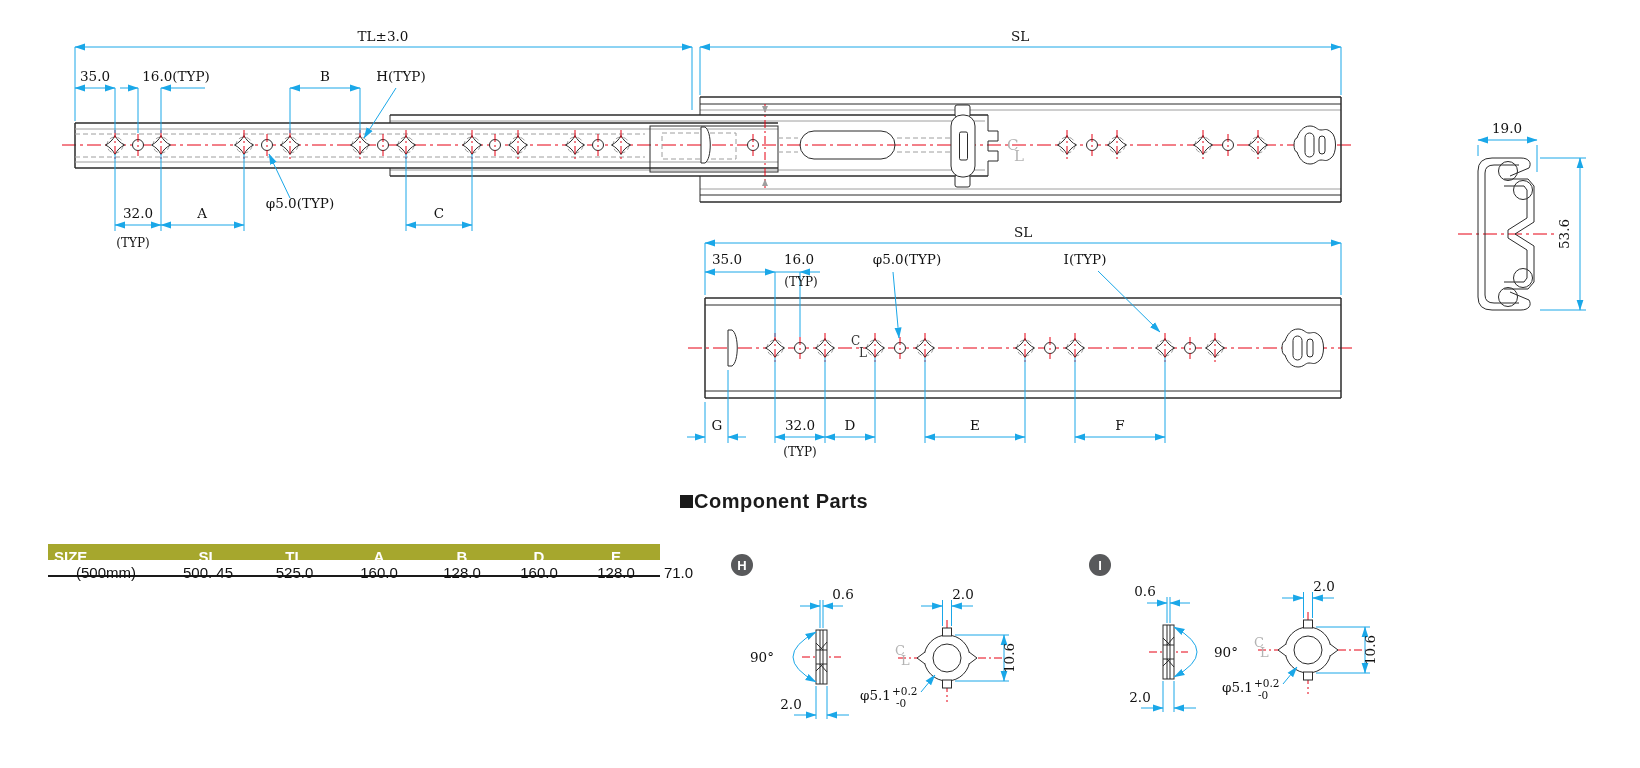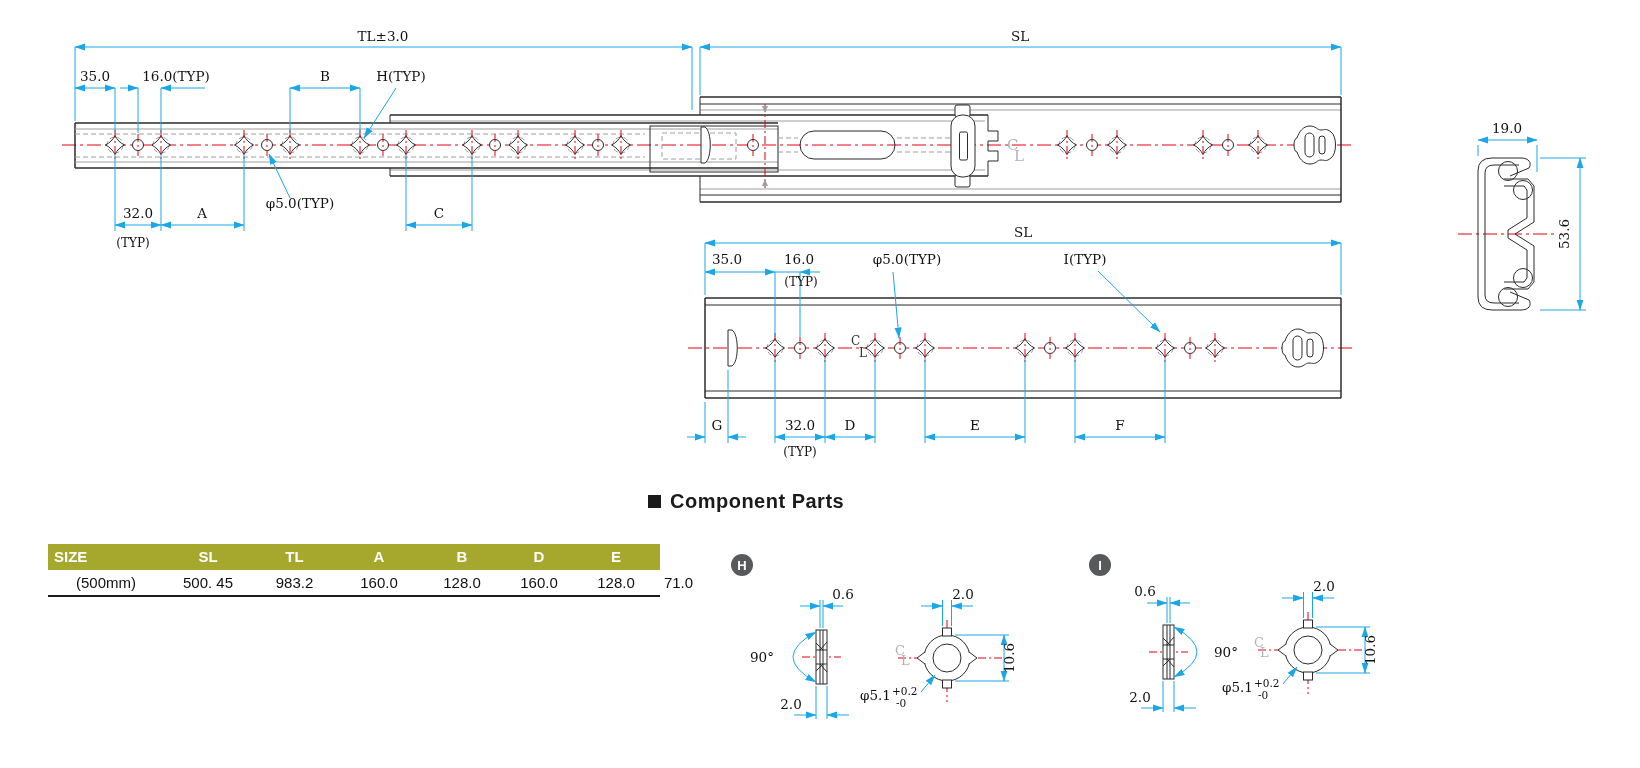--- a/index.html
+++ b/index.html
@@ -19,25 +19,25 @@
   .lbl2{font:12px "DejaVu Serif", serif;fill:#111;}
   .tol {font:10.5px "DejaVu Serif", serif;fill:#111;}
   .clg {font:15px "DejaVu Serif", serif;fill:#b3b3b3;}
   .clg2{font:13px "DejaVu Serif", serif;fill:#b3b3b3;}
   .cld {font:12px "DejaVu Serif", serif;fill:#333;}
   .badge-t{font:13px "Liberation Sans", sans-serif;font-weight:bold;fill:#fff;text-anchor:middle;}
   
   .size-table{position:absolute;left:48px;top:544px;width:612px;border-bottom:2px solid #1a1a1a;}
   .size-table .tr{display:grid;grid-template-columns:116px 88px 85px 84px 82px 72px 82px 43px;}
   .size-table .thead{background:#a6a72d;color:#fff;font-weight:bold;}
-  .size-table .cell{height:26px;line-height:26px;text-align:center;font-size:15px;}
+  .size-table .cell{height:16px;line-height:26px;text-align:center;font-size:15px;}
   .size-table .thead .cell:first-child{text-align:left;padding-left:6px;}
-  .size-table .trow .cell{height:25px;line-height:25px;color:#111;}
+  .size-table .trow .cell{height:15px;line-height:25px;color:#111;}
   
-  .cp-head{position:absolute;left:648px;top:490px;display:flex;align-items:center;gap:9px;}
+  .cp-head{position:absolute;left:680px;top:490px;display:flex;align-items:center;gap:1px;}
   .cp-head .sq{width:13px;height:13px;background:#1a1a1a;display:inline-block;}
   .cp-head .tx{font-size:20px;font-weight:bold;color:#1a1a1a;letter-spacing:0.5px;}
 </style>
 </head>
 <body>
 
 <svg width="1640" height="768" viewBox="0 0 1640 768">
   <defs>
     <marker id="ar" viewBox="0 0 10 8" refX="9.5" refY="4" markerWidth="11" markerHeight="8.8" orient="auto-start-reverse">
       <path d="M0,0.8 L10,4 L0,7.2 Z" fill="#1aa7e8"></path>
@@ -398,21 +398,21 @@
     <div class="cell">TL</div>
     <div class="cell">A</div>
     <div class="cell">B</div>
     <div class="cell">D</div>
     <div class="cell">E</div>
     <div class="cell">G</div>
   </div>
   <div class="tr trow">
     <div class="cell">(500mm)</div>
     <div class="cell">500. 45</div>
-    <div class="cell">983.2</div>
+    <div class="cell">525.0</div>
     <div class="cell">160.0</div>
     <div class="cell">128.0</div>
     <div class="cell">160.0</div>
     <div class="cell">128.0</div>
     <div class="cell">71.0</div>
   </div>
 </div>
 
 <div class="cp-head">
   <span class="sq"></span>

